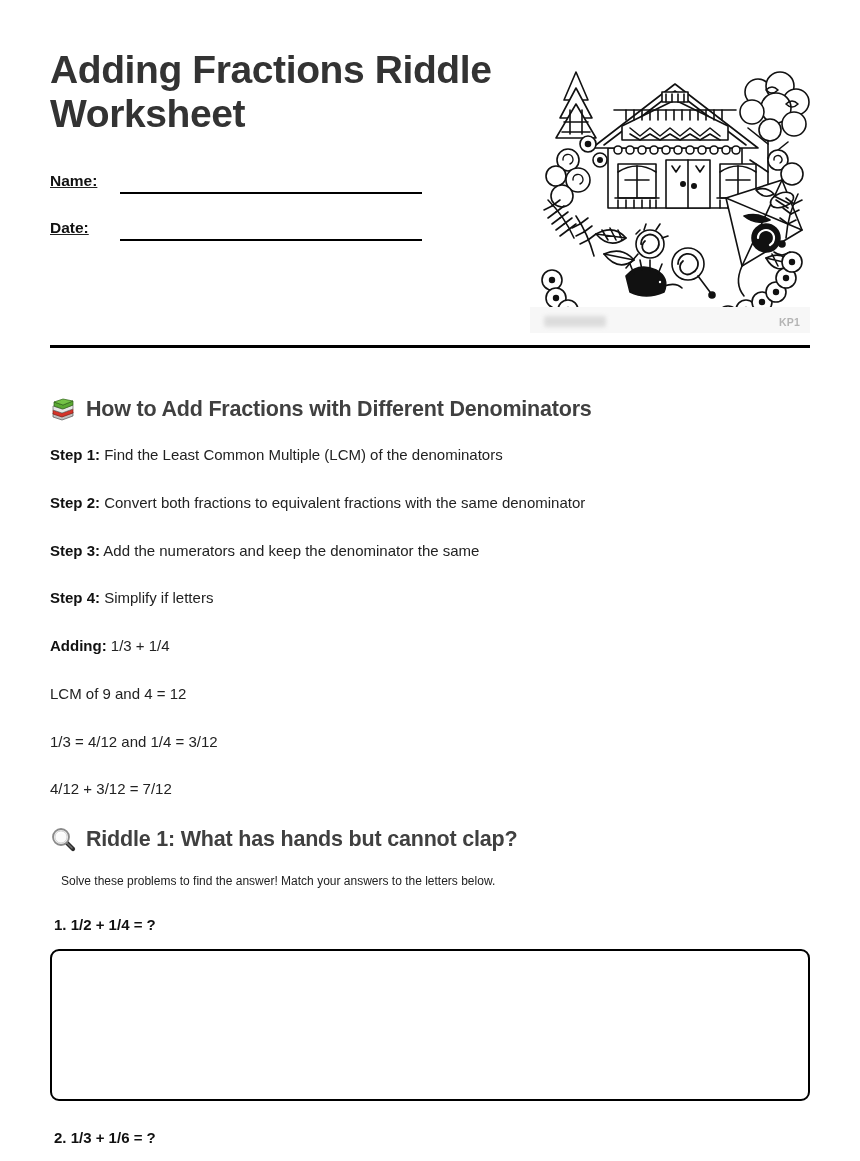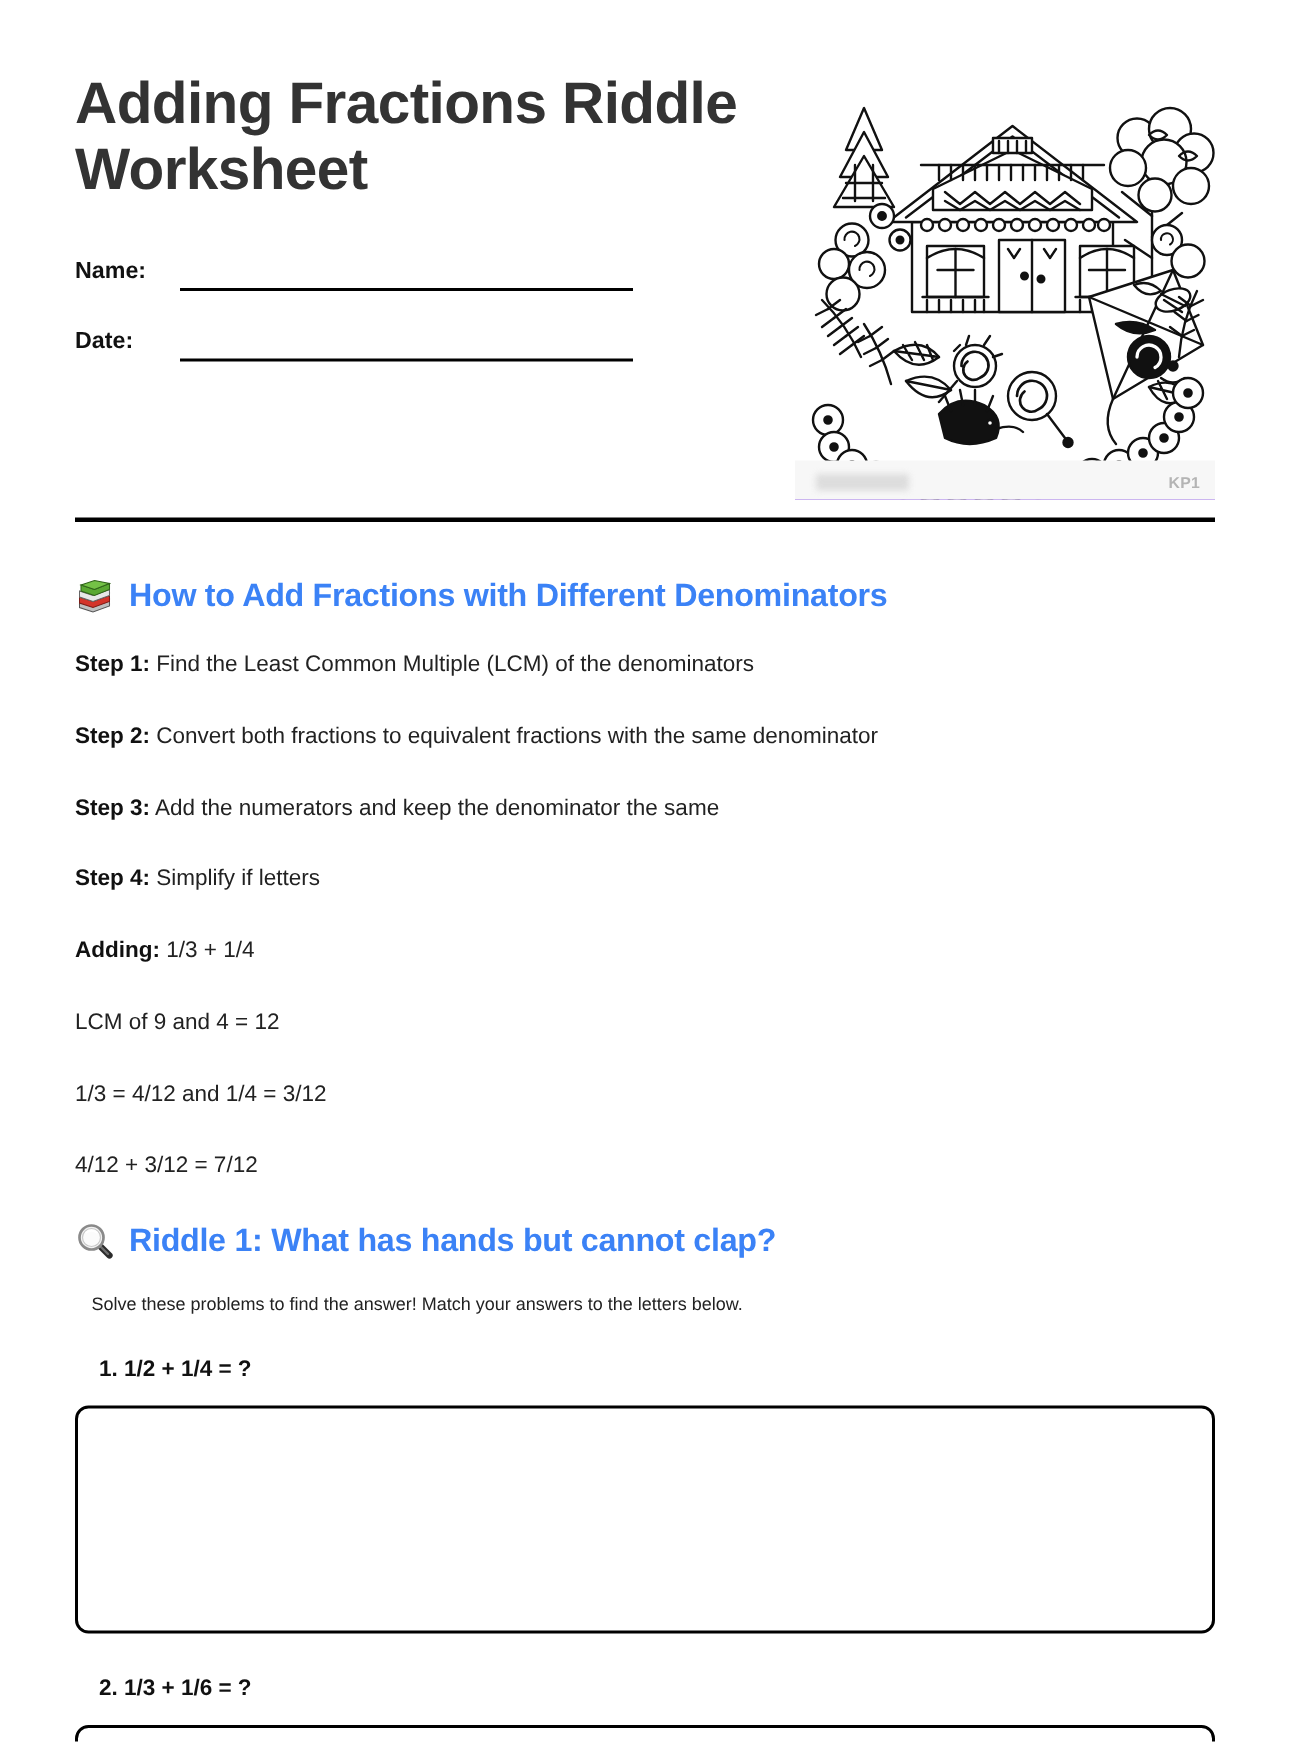--- a/index.html
+++ b/index.html
@@ -37,20 +37,21 @@
     line-height: 1.13;
     letter-spacing: -0.4px;
     color: #333333;
     margin: 0;
     width: 470px;
   }
 
   .field-block {
     margin-top: 36px;
     width: 400px;
+    text-decoration: underline;
   }
   .field-row {
     display: flex;
     align-items: flex-start;
     height: 47px;
   }
   .field-label {
     font-size: 15.5px;
     font-weight: bold;
     color: #111111;
@@ -129,22 +130,22 @@
     width: 860px;
     padding: 0 50px;
   }
 
   .section-heading {
     display: flex;
     align-items: center;
     gap: 10px;
     font-size: 21.5px;
     font-weight: bold;
-    color: #3b82f6;
-    margin: 4px 0 22px 0;
+    color: #404040;
+    margin: 16px 0 22px 0;
     letter-spacing: -0.2px;
   }
   .section-heading.riddle { margin-top: 0; }
 
   .emoji-icon {
     flex: 0 0 auto;
     width: 26px;
     height: 26px;
     display: inline-block;
     position: relative;
@@ -171,21 +172,21 @@
   .riddle-intro {
     font-size: 12px;
     color: #222222;
     margin: 0 0 28px 11px;
   }
 
   .problem-label {
     font-size: 15px;
     font-weight: bold;
     color: #111111;
-    margin: 0 0 16px 16px;
+    margin: 0 0 16px 4px;
   }
 
   .answer-box {
     width: 760px;
     height: 152px;
     border: 2px solid #000000;
     border-radius: 9px;
     background: #ffffff;
     margin: 0 0 28px 0;
   }

